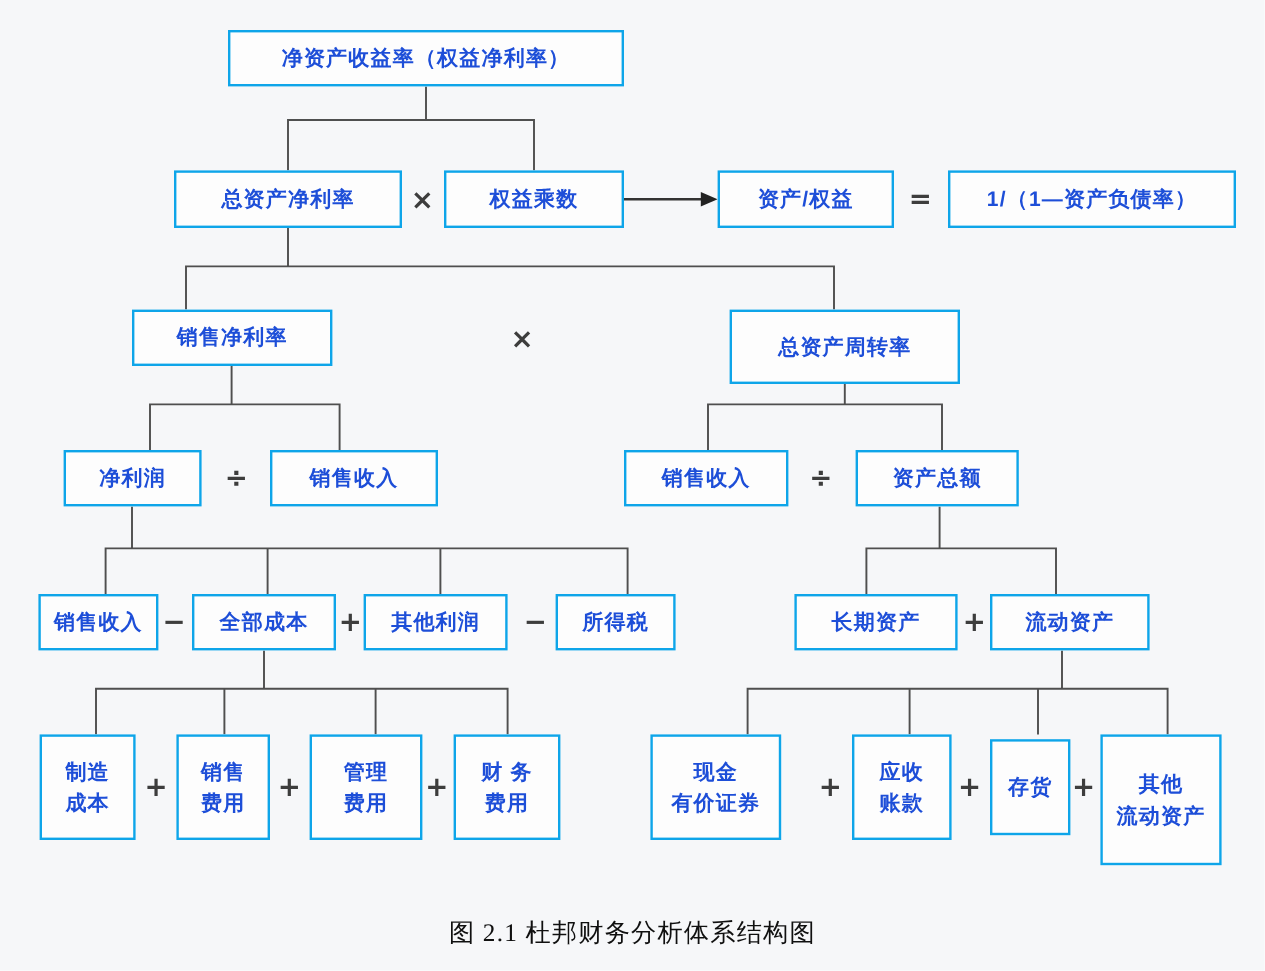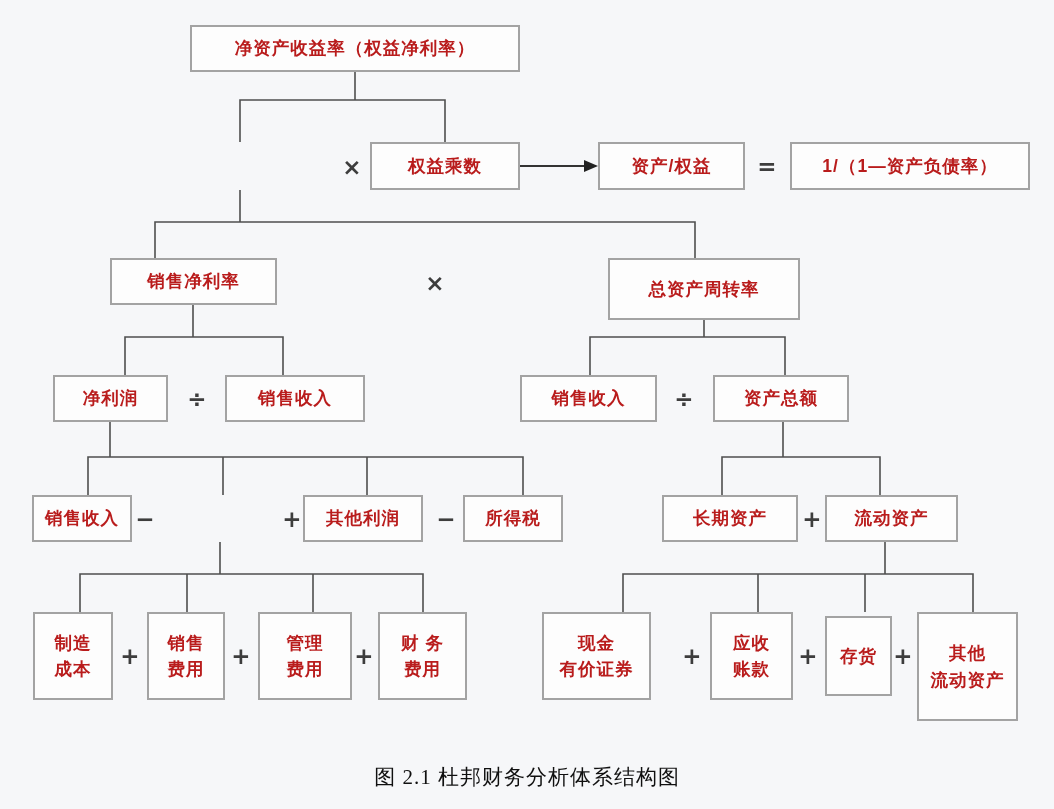--- a/index.html
+++ b/index.html
@@ -8,27 +8,27 @@
     width:1054px; height:809px;
     background:#f6f7f9;
     font-family:"Liberation Sans", sans-serif;
     overflow:hidden;
   }
   .wires { position:absolute; left:0; top:0; }
   .box {
     position:absolute;
     box-sizing:border-box;
     background:#fdfdfd;
-    border:2px solid #a3a3a3;
+    border:2px solid #0ea5e9;
     display:flex; align-items:center; justify-content:center;
     text-align:center;
     font-weight:bold;
     font-size:17.5px;
     line-height:1.5;
-    color:#b91c1c;
+    color:#1d4ed8;
     white-space:pre-line;
     letter-spacing:1px;
   }
   .op {
     position:absolute;
     transform:translate(-50%,-50%);
     font-family:"DejaVu Sans", sans-serif;
     font-weight:bold;
     font-size:23px;
     color:#3d3d3d;
@@ -65,39 +65,41 @@
 
     <path d="M783 422 L783 457 M722 495 L722 457 L880 457 L880 495" stroke="#4f4f4f" stroke-width="1.6" fill="none"></path>
 
     <path d="M220 542 L220 574 M80 612 L80 574 L423 574 L423 612 M187 574 L187 612 M313 574 L313 612" stroke="#4f4f4f" stroke-width="1.6" fill="none"></path>
 
     <path d="M885 542 L885 574 M623 612 L623 574 L973 574 L973 612 M758 574 L758 612 M865 574 L865 612" stroke="#4f4f4f" stroke-width="1.6" fill="none"></path>
   </svg>
 
   <div class="box" style="left:190px;top:25px;width:330px;height:47px">净资产收益率（权益净利率）</div>
 
+  <div class="box" style="left:145px;top:142px;width:190px;height:48px">总资产净利率</div>
   <div class="op" style="left:352px;top:167px">×</div>
   <div class="box" style="left:370px;top:142px;width:150px;height:48px">权益乘数</div>
   <div class="box" style="left:598px;top:142px;width:147px;height:48px">资产/权益</div>
   <div class="op" style="left:767px;top:166px">=</div>
   <div class="box" style="left:790px;top:142px;width:240px;height:48px">1/（1—资产负债率）</div>
 
   <div class="box" style="left:110px;top:258px;width:167px;height:47px">销售净利率</div>
   <div class="op" style="left:435px;top:283px">×</div>
   <div class="box" style="left:608px;top:258px;width:192px;height:62px">总资产周转率</div>
 
   <div class="box" style="left:53px;top:375px;width:115px;height:47px">净利润</div>
   <div class="op" style="left:197px;top:399px">÷</div>
   <div class="box" style="left:225px;top:375px;width:140px;height:47px">销售收入</div>
   <div class="box" style="left:520px;top:375px;width:137px;height:47px">销售收入</div>
   <div class="op" style="left:684px;top:399px">÷</div>
   <div class="box" style="left:713px;top:375px;width:136px;height:47px">资产总额</div>
 
   <div class="box" style="left:32px;top:495px;width:100px;height:47px">销售收入</div>
   <div class="op" style="left:145px;top:519px">−</div>
+  <div class="box" style="left:160px;top:495px;width:120px;height:47px">全部成本</div>
   <div class="op" style="left:292px;top:519px">+</div>
   <div class="box" style="left:303px;top:495px;width:120px;height:47px">其他利润</div>
   <div class="op" style="left:446px;top:519px">−</div>
   <div class="box" style="left:662px;top:495px;width:136px;height:47px">长期资产</div>
 
   <div class="box" style="left:463px;top:495px;width:100px;height:47px">所得税</div>
   <div class="op" style="left:812px;top:519px">+</div>
   <div class="box" style="left:825px;top:495px;width:133px;height:47px">流动资产</div>
 
   <div class="box" style="left:33px;top:612px;width:80px;height:88px">制造

